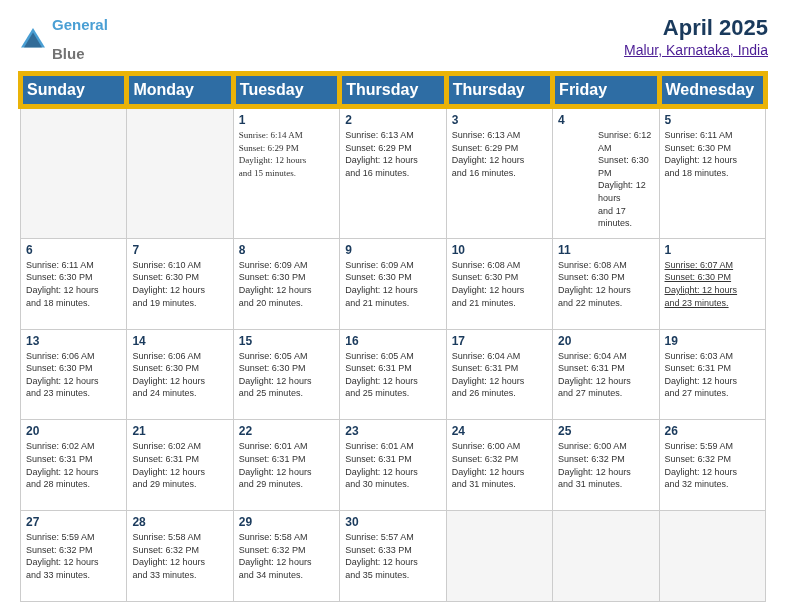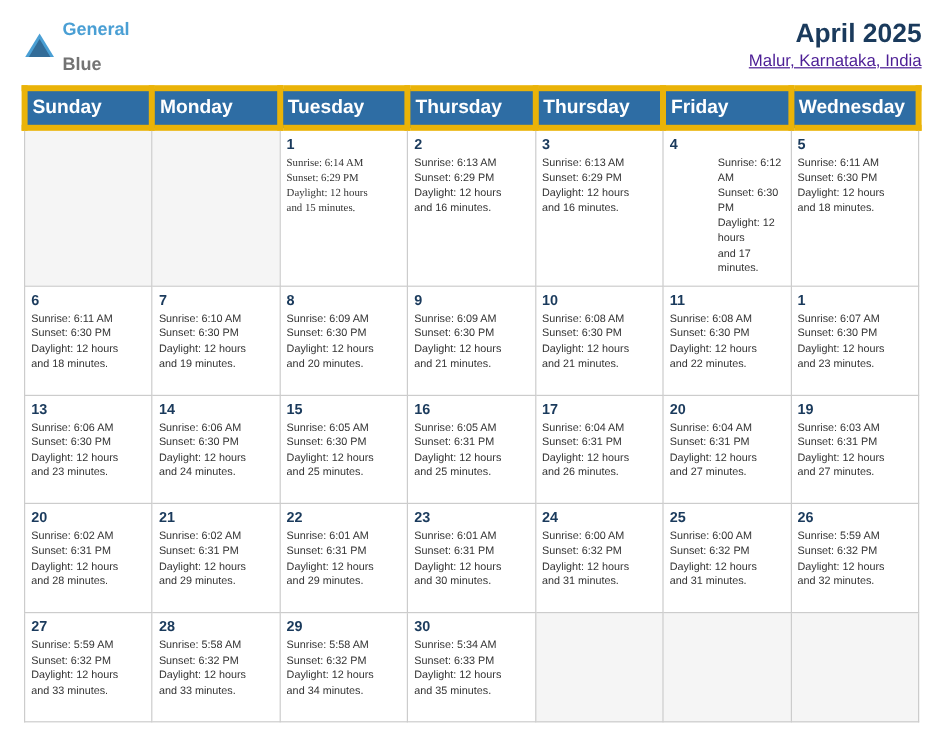--- a/index.html
+++ b/index.html
@@ -208,21 +208,21 @@
           </td>
           <td>
             <span class="day-num">11</span>
             <div class="day-info" style="white-space: pre-line;">Sunrise: 6:08 AM
 Sunset: 6:30 PM
 Daylight: 12 hours
 and 22 minutes.</div>
           </td>
           <td>
             <span class="day-num">1</span>
-            <div class="day-info" style="white-space: pre-line;">Sunrise: 6:07 AM
+            <div class="day-info" style="white-space: pre-line; text-decoration: underline;">Sunrise: 6:07 AM
 Sunset: 6:30 PM
 Daylight: 12 hours
 and 23 minutes.</div>
           </td>
         </tr>
         <tr>
           <td>
             <span class="day-num">13</span>
             <div class="day-info" style="white-space: pre-line;">Sunrise: 6:06 AM
 Sunset: 6:30 PM
@@ -340,21 +340,21 @@
           </td>
           <td>
             <span class="day-num">29</span>
             <div class="day-info" style="white-space: pre-line;">Sunrise: 5:58 AM
 Sunset: 6:32 PM
 Daylight: 12 hours
 and 34 minutes.</div>
           </td>
           <td>
             <span class="day-num">30</span>
-            <div class="day-info" style="white-space: pre-line;">Sunrise: 5:34 AM
+            <div class="day-info" style="white-space: pre-line;">Sunrise: 5:57 AM
 Sunset: 6:33 PM
 Daylight: 12 hours
 and 35 minutes.</div>
           </td>
           <td class="empty"></td>
           <td class="empty"></td>
           <td class="empty"></td>
         </tr>
       </tbody>
   </table>

